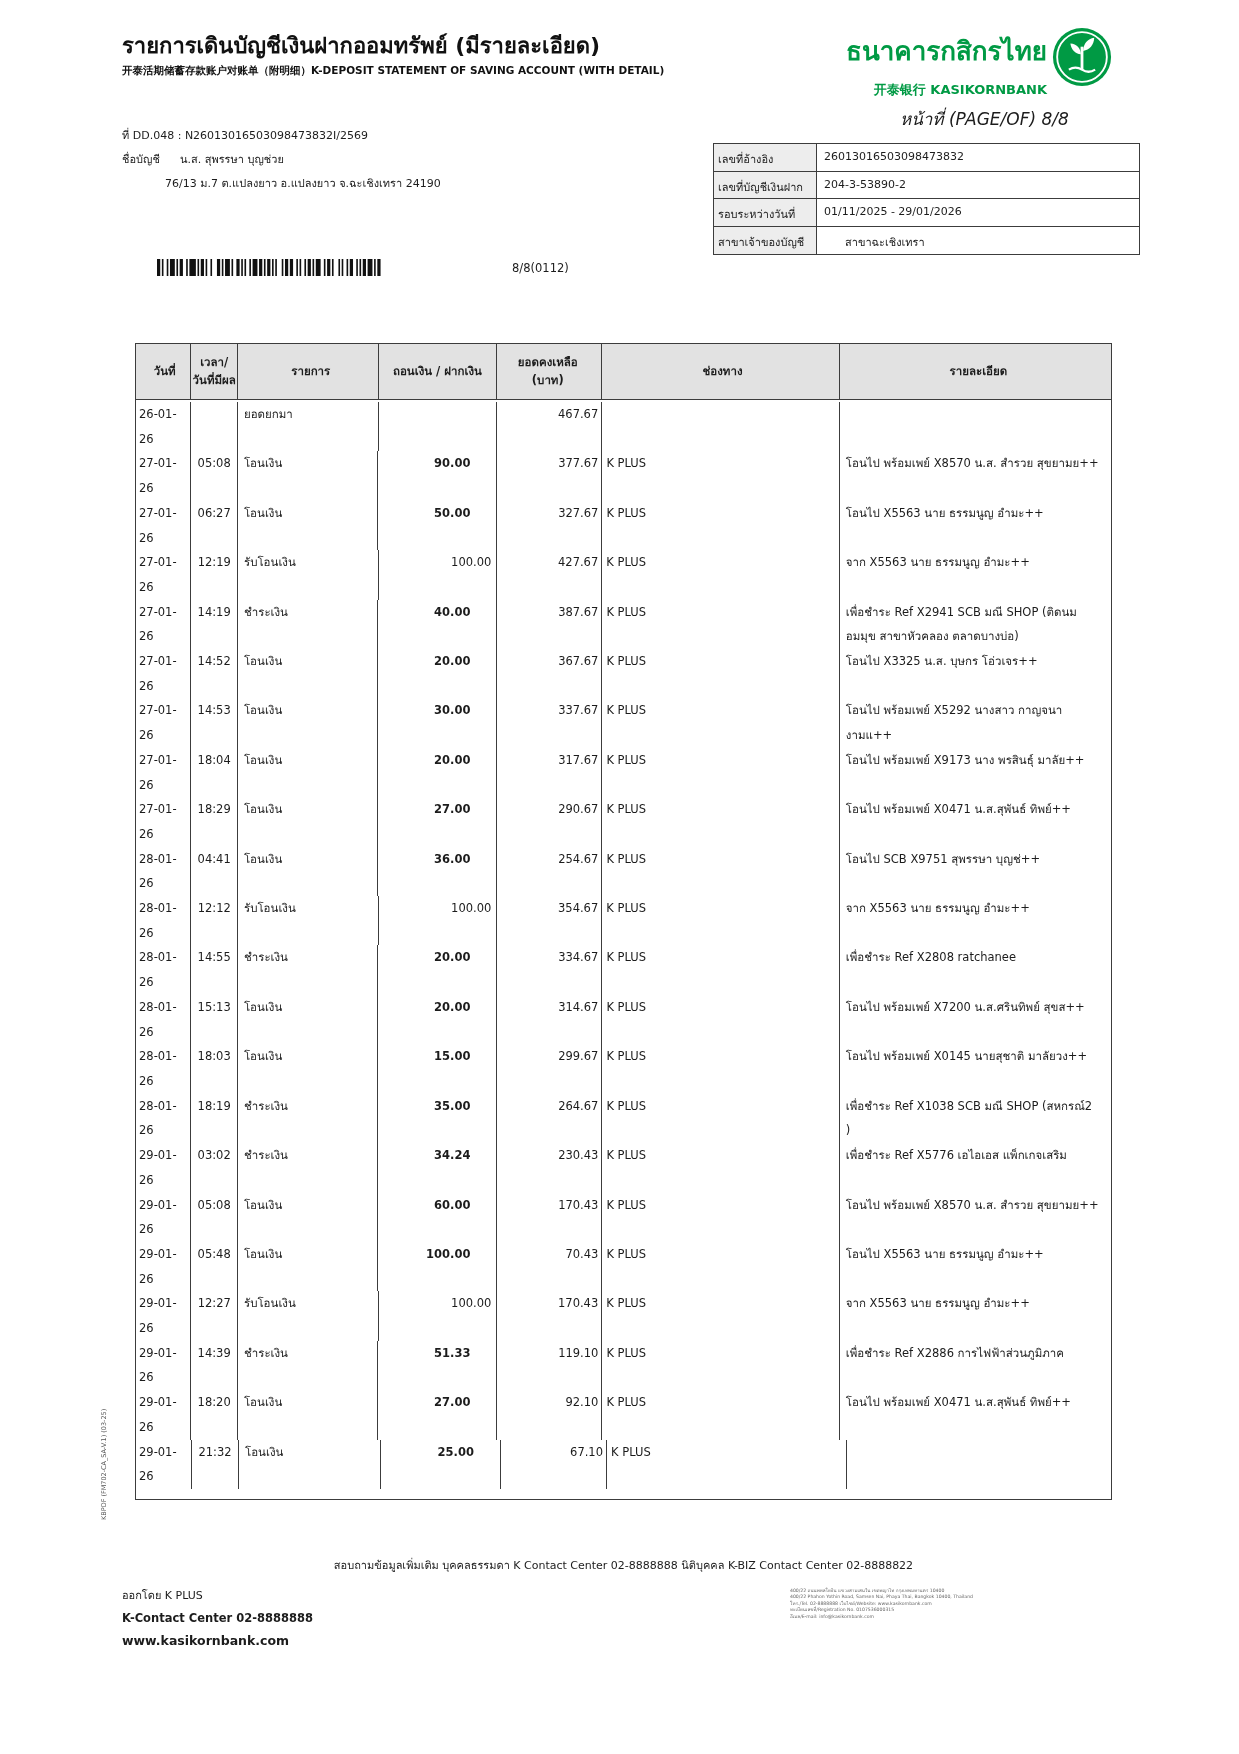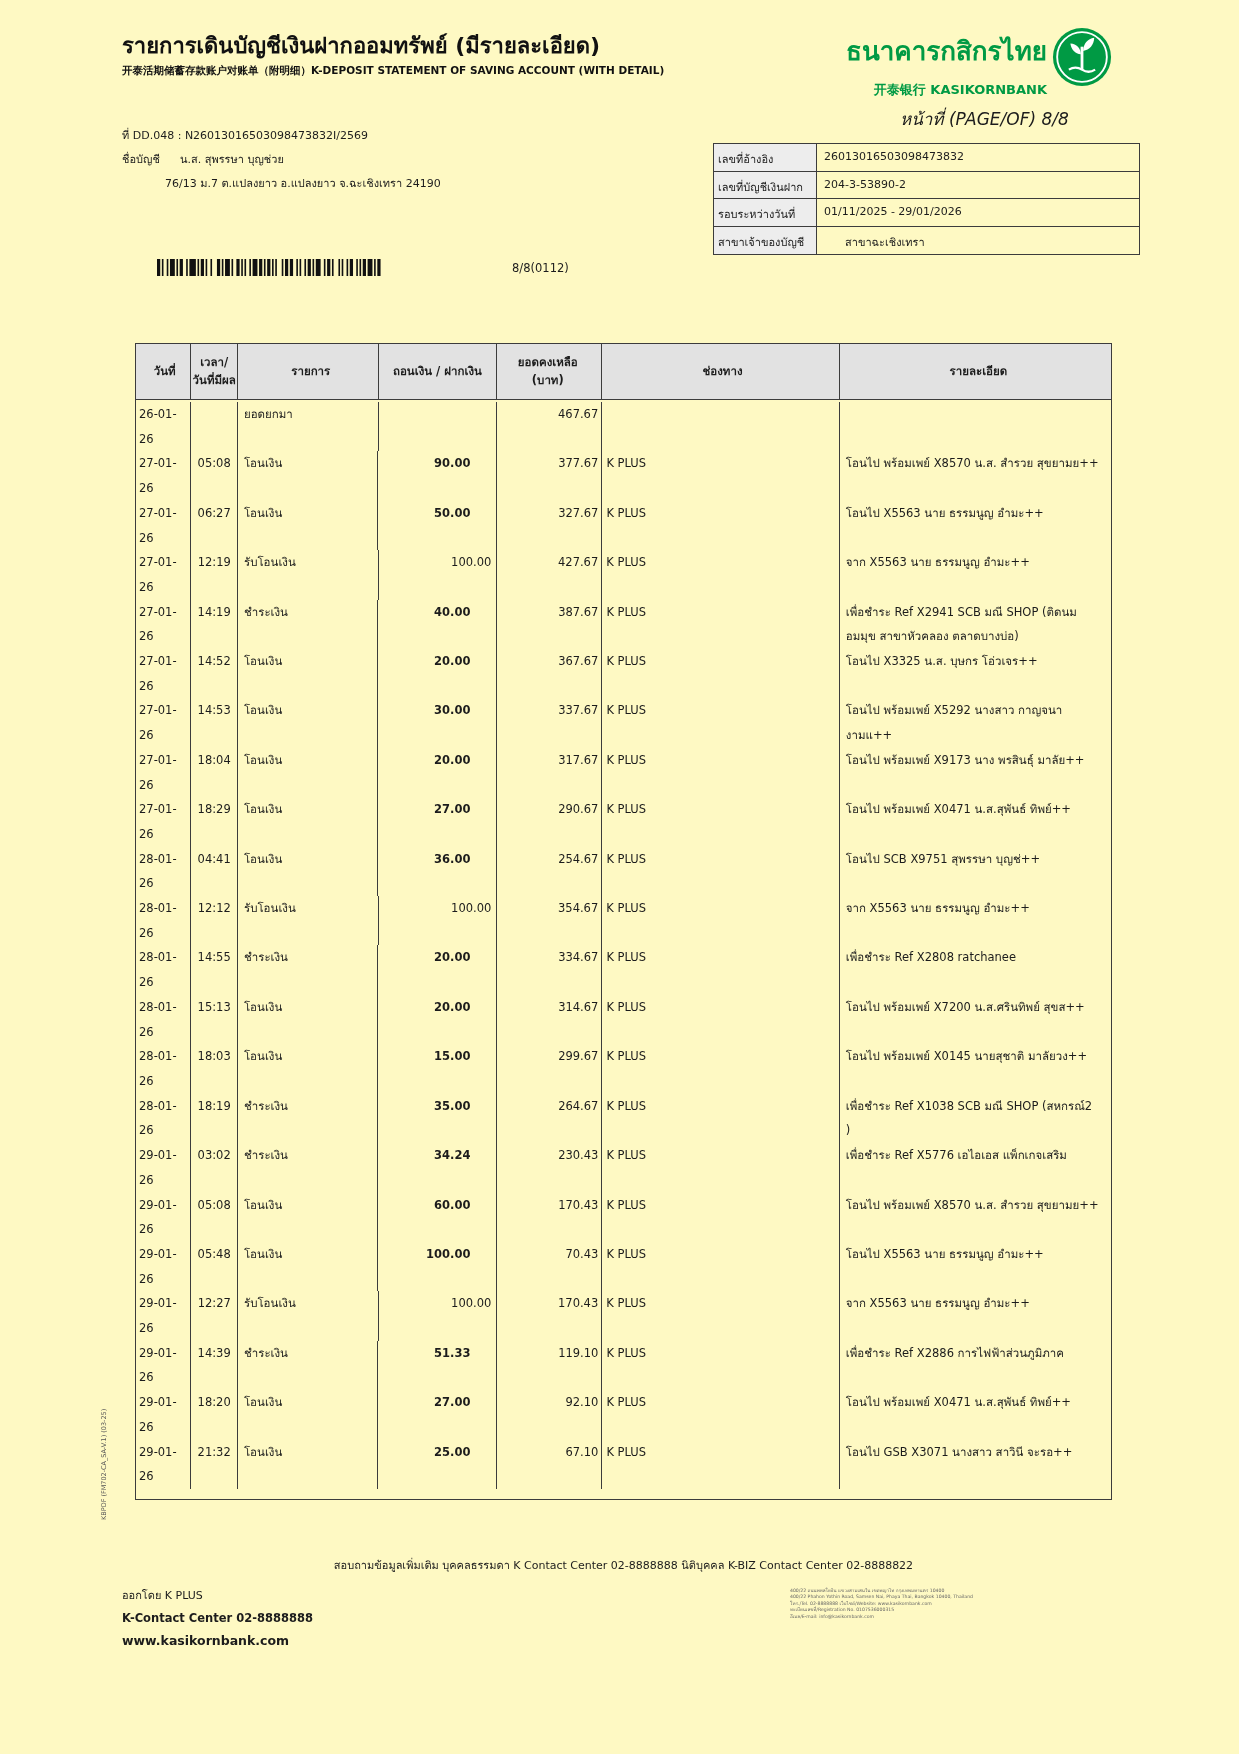--- a/index.html
+++ b/index.html
@@ -1,20 +1,20 @@
 <!DOCTYPE html>
 <html><head>
 <meta charset="utf-8">
 <style>
   * { margin:0; padding:0; box-sizing:border-box; }
   html,body { background:#9b9b9b; }
   body { font-family:"DejaVu Sans","Liberation Sans",sans-serif; }
   .page {
     position:relative; width:1239px; height:1754px; margin:0 auto;
-    background:#fef9c3; color:#1c1c1c; overflow:hidden;
+    background:#ffffff; color:#1c1c1c; overflow:hidden;
   }
   
   .doc-title { position:absolute; left:122px; top:28px; font-size:22px; font-weight:bold; color:#111; }
   .doc-subtitle { position:absolute; left:122px; top:64px; font-size:10.5px; font-weight:bold; color:#111; }
   .bank-block { position:absolute; left:835px; top:38px; width:212px; text-align:right; line-height:1.05; }
   .bank-name { font-size:26px; font-weight:bold; }
   .bank-name-secondary { font-size:13px; font-weight:bold; margin-top:18px; }
   .bank-logo { position:absolute; left:1052px; top:27px; width:60px; height:60px; }
   .page-of { position:absolute; left:900px; top:105px; width:212px; text-align:left; font-size:17px;font-style:italic; }
   .doc-ref { position:absolute; left:122px; top:126px; font-size:11px; }
@@ -444,23 +444,20 @@
           </div>
     </div>
 
     <div class="trow">
       <div class="c c0">29-01-26</div>
       <div class="c c1">21:32</div>
       <div class="c c2">โอนเงิน</div>
       <div class="c c3 amt-withdraw">25.00</div>
       <div class="c c4">67.10</div>
       <div class="c c5">K PLUS</div>
-      <div class="c c6">
-            <div>โอนไป GSB X3071 นางสาว สาวินี จะรอ++</div>
-          </div>
     </div>
   </div>
   </div>
 
   <div class="side-note">KBPDF (FM702-CA_SA-V.1) (03-25)</div>
   <div class="contact-line">สอบถามข้อมูลเพิ่มเติม บุคคลธรรมดา K Contact Center 02-8888888 นิติบุคคล K-BIZ Contact Center 02-8888822</div>
   <div class="issued-block">
     <div class="issued-by">ออกโดย K PLUS</div>
     <div class="k-contact">K-Contact Center 02-8888888</div>
     <div class="website">www.kasikornbank.com</div>

